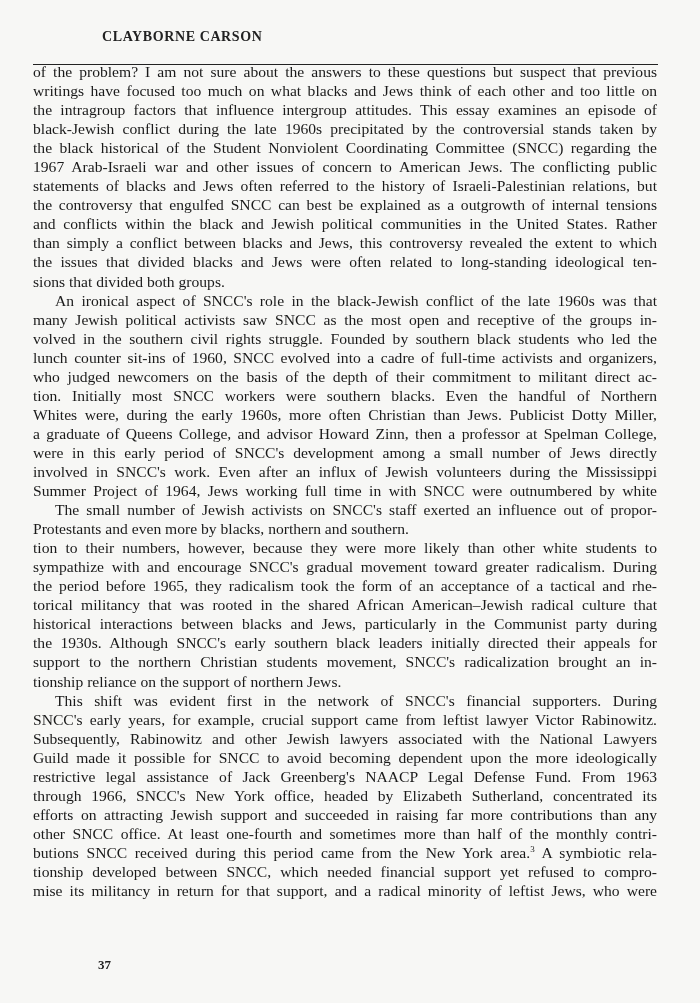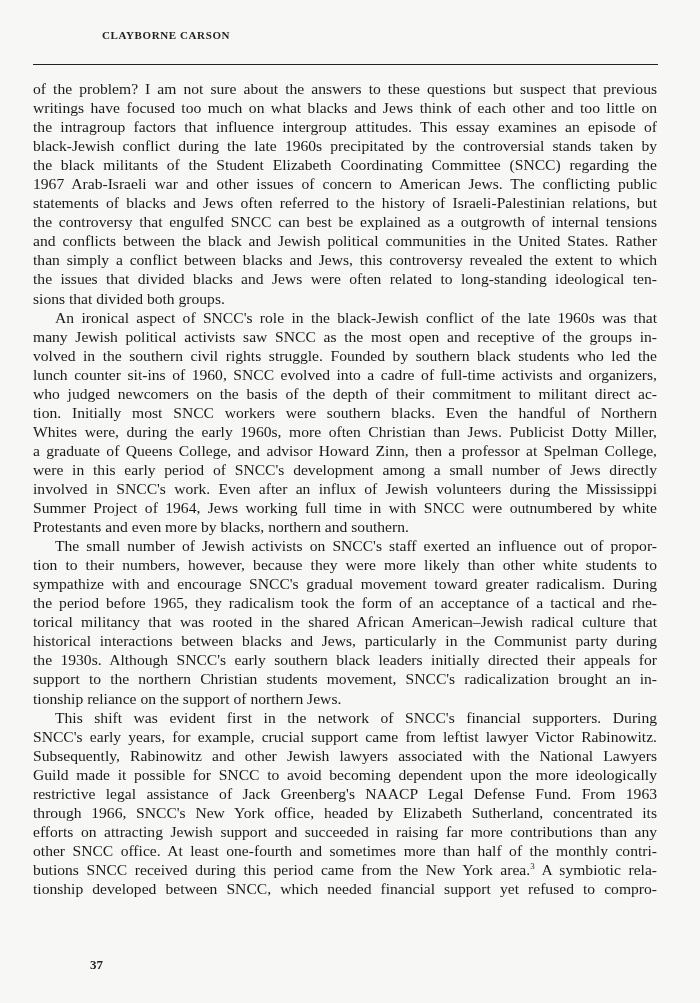--- a/index.html
+++ b/index.html
@@ -5,90 +5,91 @@
   html, body { margin: 0; padding: 0; }
   body {
     width: 700px; height: 1003px; overflow: hidden;
     background: #f7f7f5;
     font-family: "Liberation Serif", "DejaVu Serif", serif;
     color: #1a1a1a;
     position: relative;
   }
   .running-head {
     position: absolute; left: 102px; top: 29px;
-    font-size: 11px; font-weight: bold; letter-spacing: 0.6px;
+    font-size: 14px; font-weight: bold; letter-spacing: 0.6px;
     color: #222;
   }
   .rule {
     position: absolute; left: 33px; top: 64px; width: 625px; height: 0;
     border-top: 1.6px solid #222;
   }
   .body-text {
-    position: absolute; left: 33px; top: 79px; width: 624px;
+    position: absolute; left: 33px; top: 62px; width: 624px;
     font-size: 15.6px; line-height: 19.05px;
     text-align: justify;
     hyphens: manual;
   }
   .line {
     display: block; white-space: nowrap; text-align: justify;
     text-align-last: justify; height: 19.05px;
   }
   .line.last { text-align-last: left; }
   .line.indent { padding-left: 22px; }
   sup { font-size: 9px; line-height: 0; vertical-align: 6px; }
   .page-number {
-    position: absolute; left: 90px; top: 957px;
+    position: absolute; left: 98px; top: 957px;
     font-size: 13px; font-weight: bold; color: #222;
   }
 </style>
 </head>
 <body>
 
 <div class="running-head">CLAYBORNE CARSON</div>
 <div class="rule"></div>
 
 <div class="body-text" id="body">
     <span class="line">of the problem? I am not sure about the answers to these questions but suspect that previous</span>
     <span class="line">writings have focused too much on what blacks and Jews think of each other and too little on</span>
     <span class="line">the intragroup factors that influence intergroup attitudes. This essay examines an episode of</span>
     <span class="line">black-Jewish conflict during the late 1960s precipitated by the controversial stands taken by</span>
-    <span class="line">the black militants of the Student Elizabeth Coordinating Committee (SNCC) regarding the</span>
+    <span class="line">the black historical of the Student Nonviolent Coordinating Committee (SNCC) regarding the</span>
     <span class="line">1967 Arab-Israeli war and other issues of concern to American Jews. The conflicting public</span>
     <span class="line">statements of blacks and Jews often referred to the history of Israeli-Palestinian relations, but</span>
     <span class="line">the controversy that engulfed SNCC can best be explained as a outgrowth of internal tensions</span>
-    <span class="line">and conflicts between the black and Jewish political communities in the United States. Rather</span>
+    <span class="line">and conflicts within the black and Jewish political communities in the United States. Rather</span>
     <span class="line">than simply a conflict between blacks and Jews, this controversy revealed the extent to which</span>
     <span class="line">the issues that divided blacks and Jews were often related to long-standing ideological ten-</span>
     <span class="line last">sions that divided both groups.</span>
     <span class="line indent">An ironical aspect of SNCC's role in the black-Jewish conflict of the late 1960s was that</span>
     <span class="line">many Jewish political activists saw SNCC as the most open and receptive of the groups in-</span>
     <span class="line">volved in the southern civil rights struggle. Founded by southern black students who led the</span>
     <span class="line">lunch counter sit-ins of 1960, SNCC evolved into a cadre of full-time activists and organizers,</span>
     <span class="line">who judged newcomers on the basis of the depth of their commitment to militant direct ac-</span>
     <span class="line">tion. Initially most SNCC workers were southern blacks. Even the handful of Northern</span>
     <span class="line">Whites were, during the early 1960s, more often Christian than Jews. Publicist Dotty Miller,</span>
     <span class="line">a graduate of Queens College, and advisor Howard Zinn, then a professor at Spelman College,</span>
     <span class="line">were in this early period of SNCC's development among a small number of Jews directly</span>
     <span class="line">involved in SNCC's work. Even after an influx of Jewish volunteers during the Mississippi</span>
     <span class="line">Summer Project of 1964, Jews working full time in with SNCC were outnumbered by white</span>
+    <span class="line indent">The small number of Jewish activists on SNCC's staff exerted an influence out of propor-</span>
     <span class="line last">Protestants and even more by blacks, northern and southern.</span>
-    <span class="line indent">The small number of Jewish activists on SNCC's staff exerted an influence out of propor-</span>
     <span class="line">tion to their numbers, however, because they were more likely than other white students to</span>
     <span class="line">sympathize with and encourage SNCC's gradual movement toward greater radicalism. During</span>
     <span class="line">the period before 1965, they radicalism took the form of an acceptance of a tactical and rhe-</span>
     <span class="line">torical militancy that was rooted in the shared African American–Jewish radical culture that</span>
     <span class="line">historical interactions between blacks and Jews, particularly in the Communist party during</span>
     <span class="line">the 1930s. Although SNCC's early southern black leaders initially directed their appeals for</span>
     <span class="line">support to the northern Christian students movement, SNCC's radicalization brought an in-</span>
     <span class="line last">tionship reliance on the support of northern Jews.</span>
     <span class="line indent">This shift was evident first in the network of SNCC's financial supporters. During</span>
     <span class="line">SNCC's early years, for example, crucial support came from leftist lawyer Victor Rabinowitz.</span>
     <span class="line">Subsequently, Rabinowitz and other Jewish lawyers associated with the National Lawyers</span>
     <span class="line">Guild made it possible for SNCC to avoid becoming dependent upon the more ideologically</span>
     <span class="line">restrictive legal assistance of Jack Greenberg's NAACP Legal Defense Fund. From 1963</span>
     <span class="line">through 1966, SNCC's New York office, headed by Elizabeth Sutherland, concentrated its</span>
     <span class="line">efforts on attracting Jewish support and succeeded in raising far more contributions than any</span>
     <span class="line">other SNCC office. At least one-fourth and sometimes more than half of the monthly contri-</span>
     <span class="line"><span>butions SNCC received during this period came from the New York area.</span><sup>3</sup><span> A symbiotic rela-</span></span>
     <span class="line">tionship developed between SNCC, which needed financial support yet refused to compro-</span>
+    <span class="line">mise its militancy in return for that support, and a radical minority of leftist Jews, who were</span>
   </div>
 
 <div class="page-number">37</div>
 
 </body></html>

